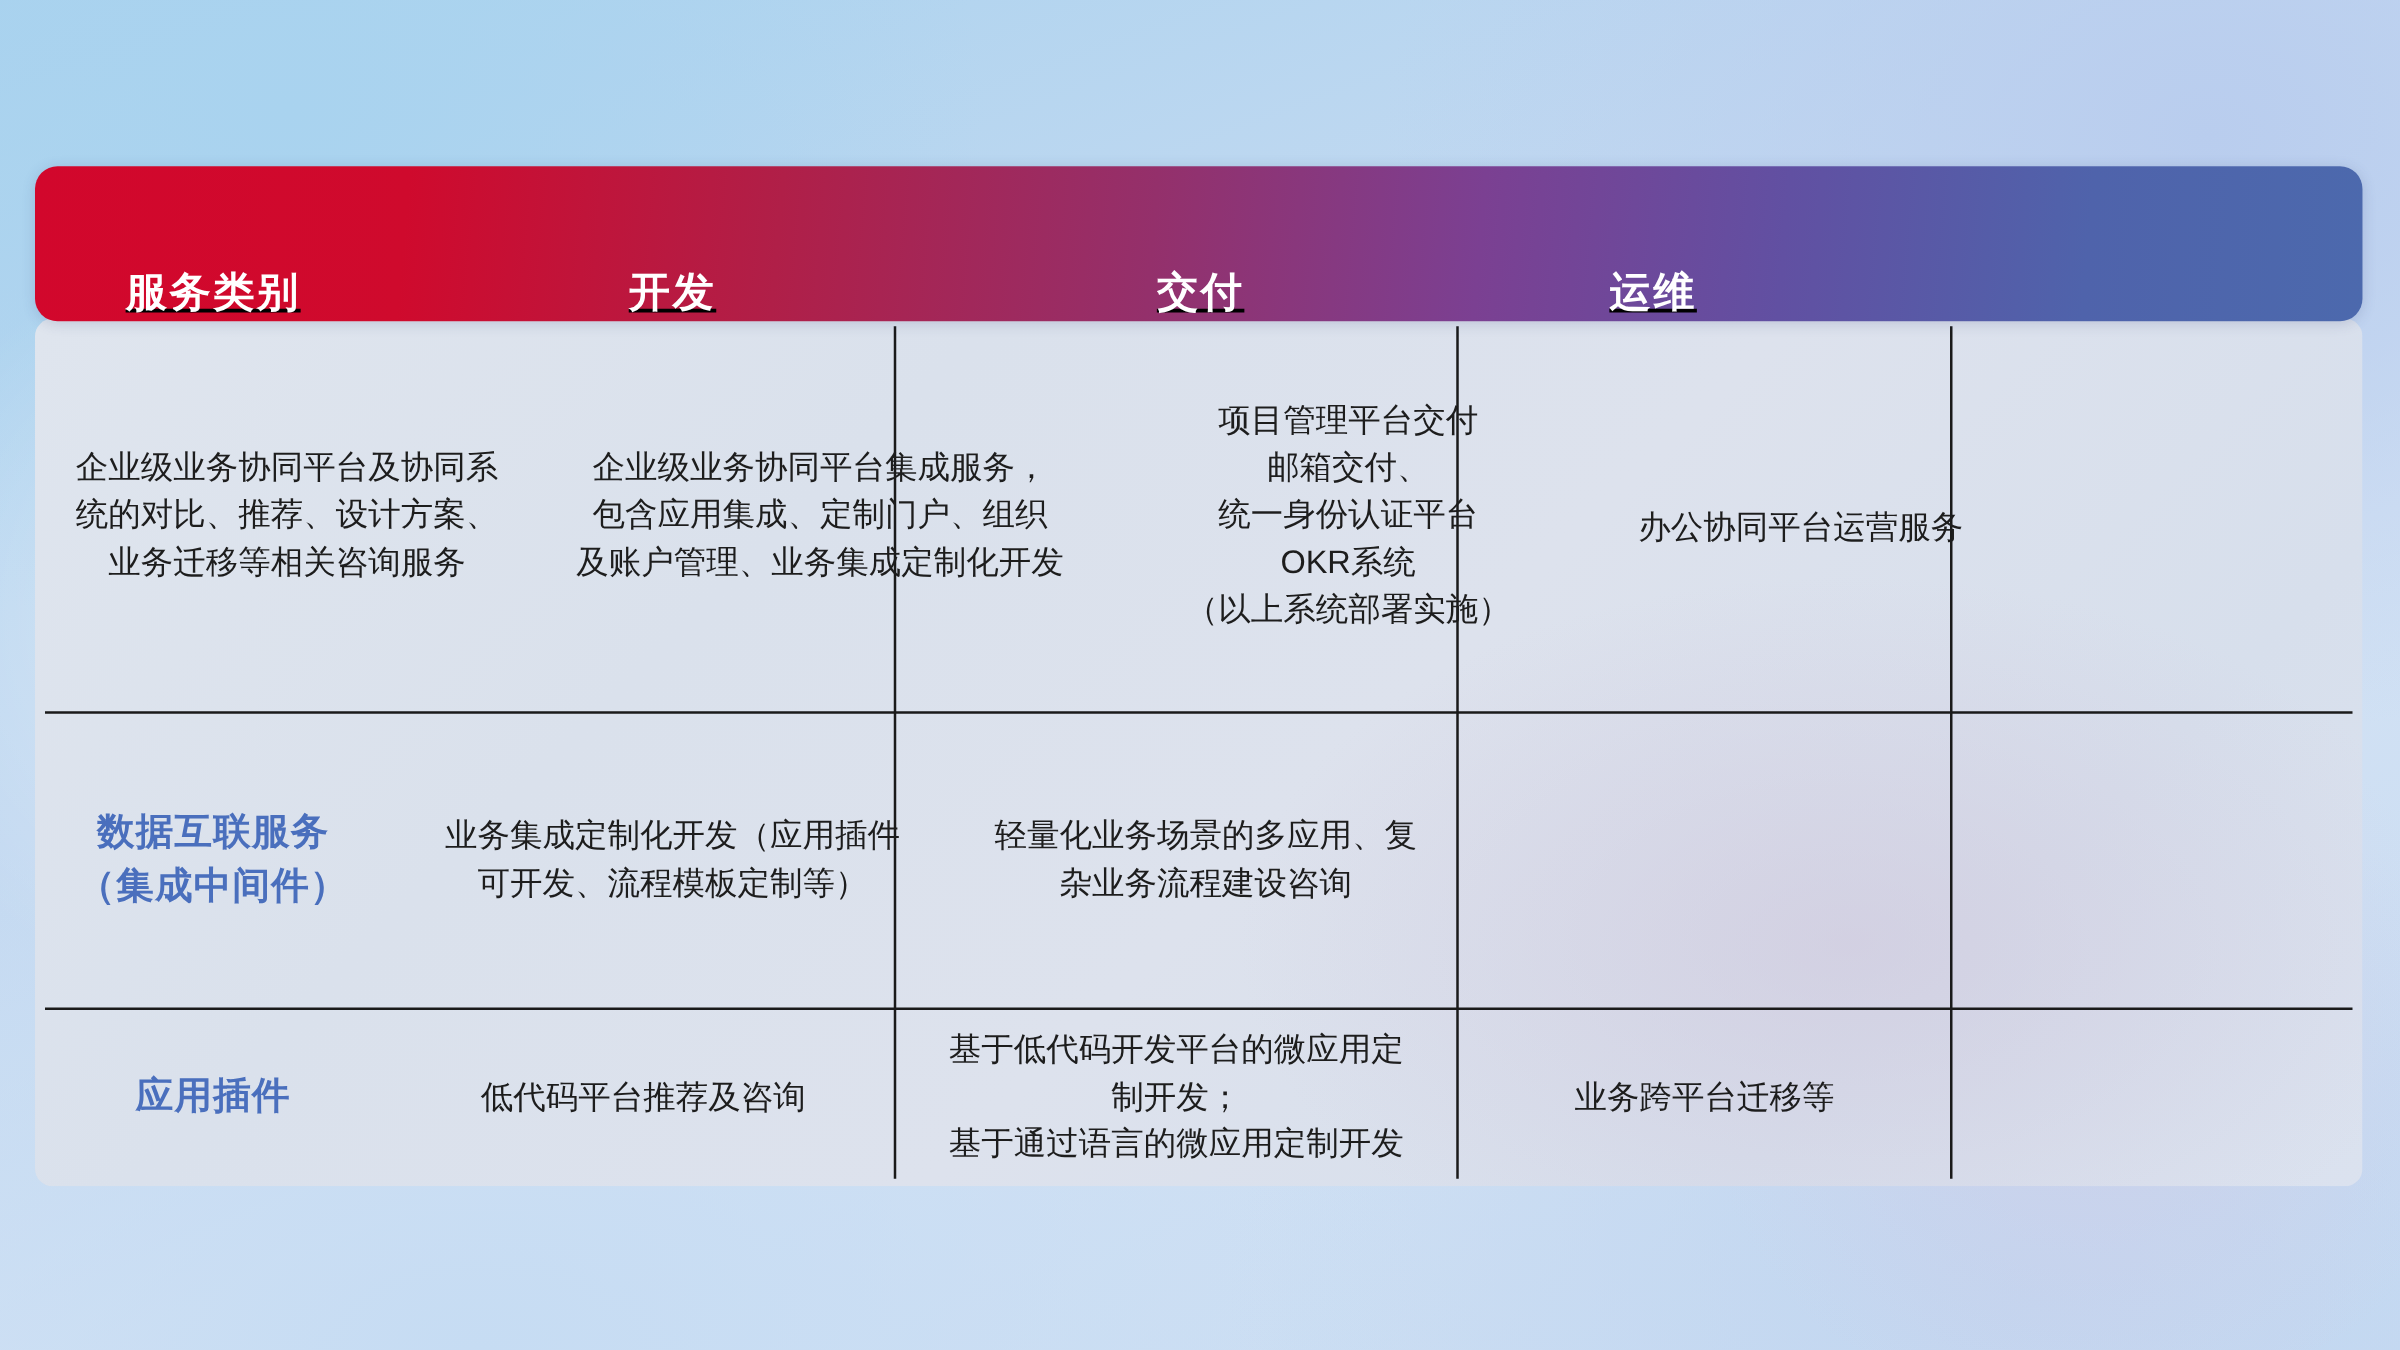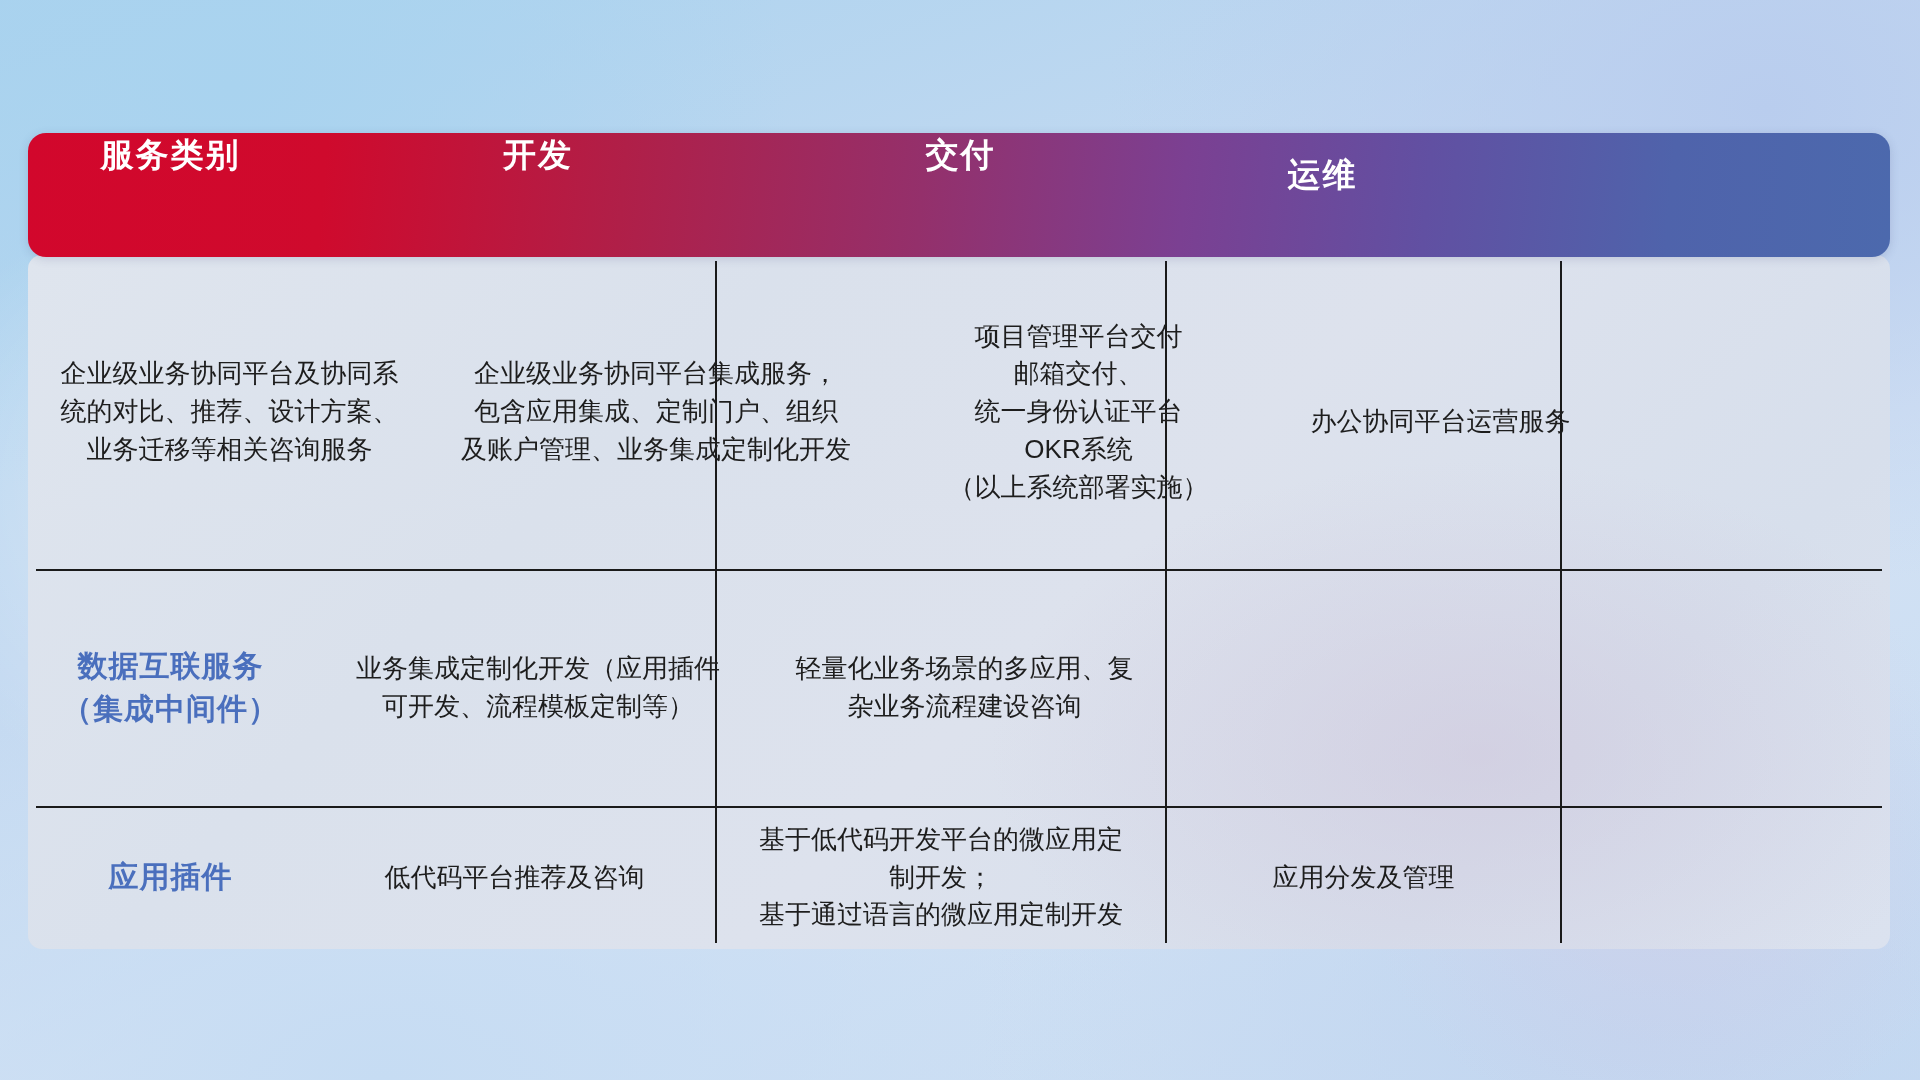--- a/index.html
+++ b/index.html
@@ -75,23 +75,24 @@
     background: linear-gradient(95deg,
         #d2072c 0%,
         #cf0a2d 16%,
         #b01f48 32%,
         #94306b 48%,
         #7b4092 62%,
         #6150a2 75%,
         #4f63ab 88%,
         #4c69ad 100%);
     display: flex;
-    align-items: flex-start;
+    align-items: flex-end;
     z-index: 3;
     box-shadow: 0 2px 10px rgba(60,70,120,0.18);
+    text-decoration: underline;
   }
   .header-cell {
     color: #ffffff;
     font-weight: bold;
     font-size: 33px;
     letter-spacing: 2px;
     text-align: center;
     white-space: nowrap;
   }
 
@@ -206,18 +207,18 @@
       <div class="cell col-3 empty"></div>
       <div class="cell col-4 empty"></div>
     </div>
 
     <div class="grid-row row-h-2">
       <div class="cell category col-0">应用插件</div>
       <div class="cell col-1">低代码平台推荐及咨询</div>
       <div class="cell col-2">基于低代码开发平台的微应用定
 制开发；
 基于通过语言的微应用定制开发</div>
-      <div class="cell col-3">应用分发及管理</div>
+      <div class="cell col-3">业务跨平台迁移等</div>
       <div class="cell col-4 empty"></div>
     </div>
 
   </div>
 </div>
 
 </body></html>

